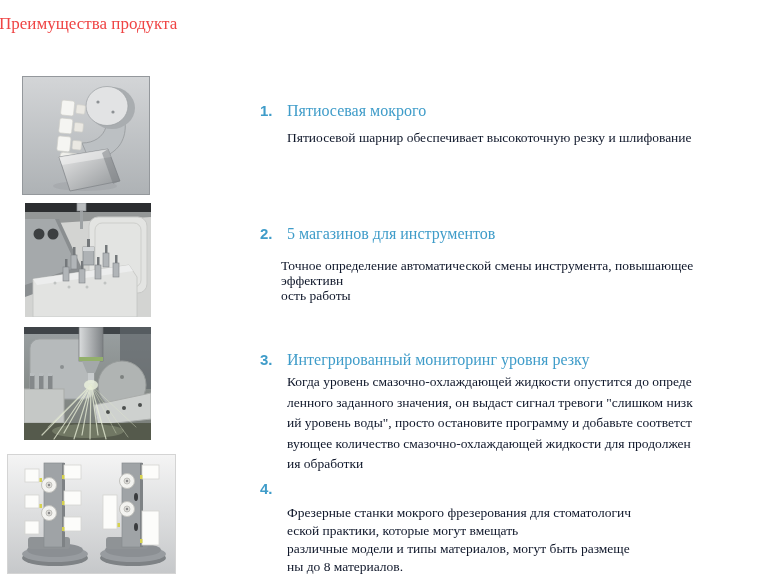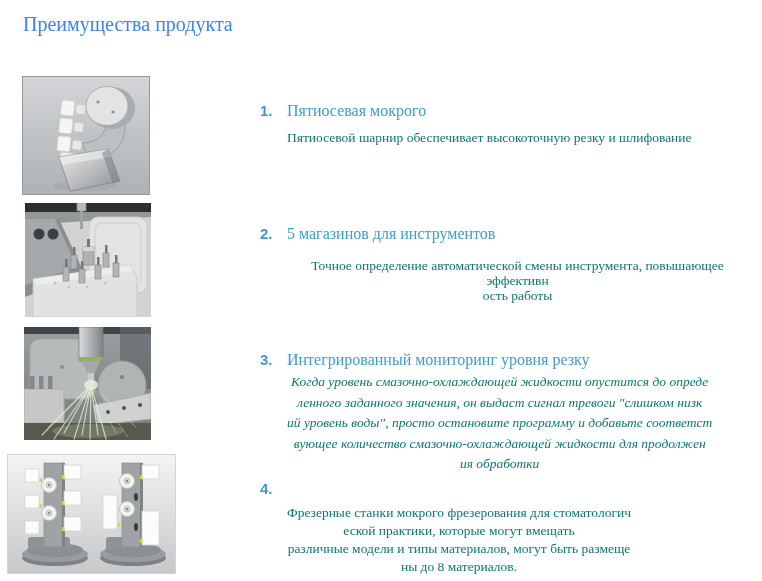--- a/index.html
+++ b/index.html
@@ -2,23 +2,22 @@
 <html><head>
 <meta charset="utf-8">
 <style>
   html,body{margin:0;padding:0;background:#ffffff;}
   .stage{
     position:relative;width:762px;height:581px;overflow:hidden;background:#ffffff;
     font-family:"Liberation Serif","DejaVu Serif",serif;
   }
   .page-title{
     position:absolute;left:-1px;top:13px;
-    font-size:20px;line-height:22px;color:#3b82f6;
+    font-size:17px;line-height:22px;color:#ef4444;
     font-family:"Liberation Serif","DejaVu Serif",serif;
-    padding-left:24px;
   }
   .fig{position:absolute;overflow:hidden;}
   .fig svg{display:block;width:100%;height:100%;}
   .fig1{left:22px;top:76px;width:126px;height:117px;border:1px solid #94989c;}
   .fig2{left:25px;top:203px;width:126px;height:114px;}
   .fig3{left:24px;top:327px;width:127px;height:113px;}
   .fig4{left:7px;top:454px;width:167px;height:118px;border:1px solid #d4d4d4;}
 
   .adv{position:absolute;}
   .adv-head{display:flex;align-items:flex-start;}
@@ -26,30 +25,29 @@
     flex:0 0 27px;width:27px;
     font-family:"Liberation Sans","DejaVu Sans",sans-serif;
     font-size:15px;font-weight:600;line-height:21px;color:#3f9cc9;
   }
   .adv-title{
     margin:0;font-weight:400;font-size:16px;line-height:21px;color:#3f9cc9;
     font-family:"Liberation Serif","DejaVu Serif",serif;
   }
   .adv-desc{
     margin:8px;margin-left:27px;white-space:pre-line;
-    font-size:13.5px;color:#0f766e;
+    font-size:13.5px;color:#0f172a;
     font-family:"Liberation Serif","DejaVu Serif",serif;
-    text-align:center;
   }
   .s1{left:260px;top:100px;}
   .s1 .adv-desc{margin-top:7px;line-height:19px;}
   .s2{left:260px;top:223px;}
   .s2 .adv-desc{margin-top:14px;margin-left:21px;line-height:15px;}
   .s3{left:260px;top:349px;}
-  .s3 .adv-desc{margin-top:2px;line-height:20.5px;font-style:italic;}
+  .s3 .adv-desc{margin-top:2px;line-height:20.5px;}
   .s4{left:260px;top:478px;}
   .s4 .adv-desc{margin-top:5px;line-height:18px;}
 </style>
 </head>
 <body>
 
 <div class="stage">
 
   <div class="page-title">Преимущества продукта</div>
 

